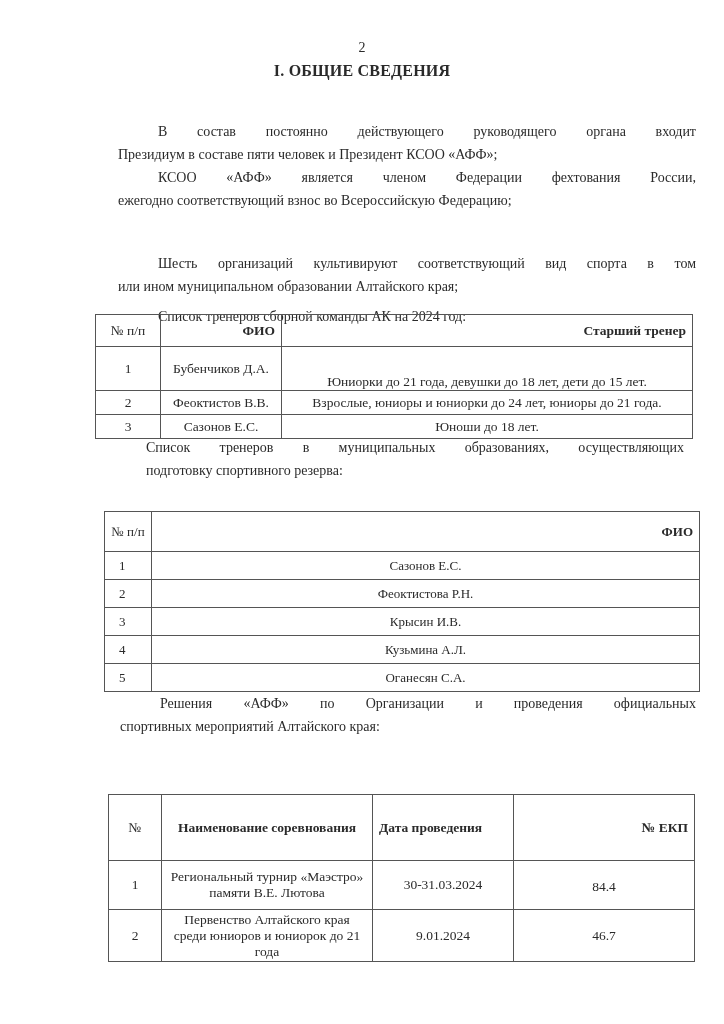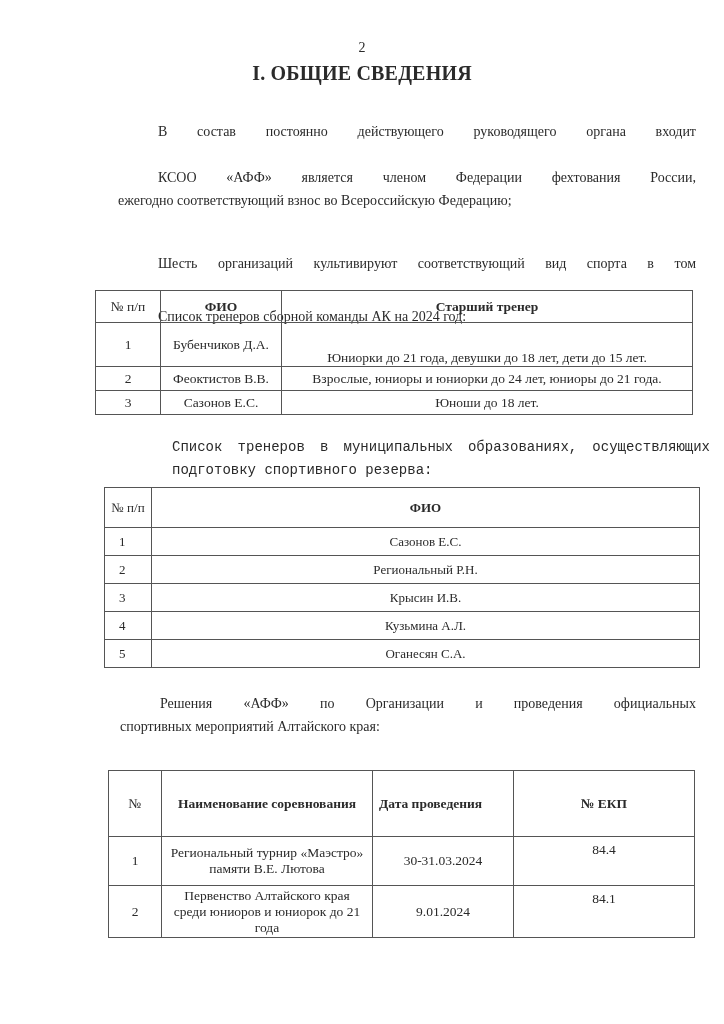--- a/index.html
+++ b/index.html
@@ -2,62 +2,64 @@
 <html><head>
 <meta charset="utf-8">
 <style>
   html, body { margin: 0; padding: 0; background: #ffffff; }
   body {
     width: 724px; height: 1024px; position: relative; overflow: hidden;
     font-family: "Liberation Serif", "DejaVu Serif", serif; color: #2a2a2a;
   }
   .abs { position: absolute; }
   .page-num { left: 0; width: 724px; top: 40px; text-align: center; font-size: 14px; }
-  .heading { left: 0; width: 724px; top: 62px; text-align: center; font-size: 20px; font-weight: bold; letter-spacing: 0.2px; }
+  .heading { left: 0; width: 724px; top: 62px; text-align: center; font-size: 16px; font-weight: bold; letter-spacing: 0.2px; }
   .para { left: 118px; width: 578px; font-size: 14px; line-height: 23px; text-align: justify; text-align-last: left; }
   .justify-line { text-align: justify; text-align-last: justify; }
 
-  table { border-collapse: collapse; position: absolute; font-size: 13px; }
+  table { border-collapse: collapse; position: absolute; font-size: 13px; margin-top: 24px; }
   td, th { border: 1px solid #555; padding: 0 6px; font-weight: normal; text-align: center; }
-  th.bold { font-weight: bold; }
+  th.bold { font-weight: bold; text-align: right; }
   .center { text-align: center; }
 
   #t1 { left: 95px; top: 290px; width: 598px; }
   #t1 td, #t1 th { font-size: 13.5px; }
   #t1 .h { height: 32px; }
   #t1 .r1 { height: 44px; vertical-align: bottom; }
   #t1 .r { height: 24px; }
 
   #t2 { left: 104px; top: 487px; width: 596px; }
   #t2 .h { height: 40px; }
   #t2 .r { height: 28px; }
   #t2 td.num { text-align: left; padding-left: 14px; }
 
   #t3 { left: 108px; top: 770px; width: 587px; font-size: 13.5px; }
   #t3 .h { height: 66px; }
   #t3 .r1 { height: 49px; }
   #t3 .r2 { height: 52px; }
   #t3 td { line-height: 16px; }
-  #t3 td.ekp { vertical-align: top; padding-top: 5px; }
+  #t3 td.ekp { vertical-align: top; padding-top: 18px; }
 </style>
 </head>
 <body>
 
 <div class="abs page-num">2</div>
 <div class="abs heading">I. ОБЩИЕ СВЕДЕНИЯ</div>
 
 <div class="abs para" style="top:120px;">
   <div class="justify-line" style="padding-left:40px;">В состав постоянно действующего руководящего органа входит</div>
+  <div>Президиум в составе пяти человек и Президент КСОО «АФФ»;</div>
 </div>
 <div class="abs para" style="top:166px;">
   <div class="justify-line" style="padding-left:40px;">КСОО «АФФ» является членом Федерации фехтования России,</div>
   <div>ежегодно соответствующий взнос во Всероссийскую Федерацию;</div>
 </div>
 <div class="abs para" style="top:212px;margin-top:40px;">
   <div class="justify-line" style="padding-left:40px;">Шесть организаций культивируют соответствующий вид спорта в том</div>
+  <div>или ином муниципальном образовании Алтайского края;</div>
 </div>
 <div class="abs para" style="top:258px;margin-top:47px;">
   <div style="padding-left:40px;">Список тренеров сборной команды АК на 2024 год:</div>
 </div>
 
 <table id="t1">
   <tbody>
       <tr class="h">
     <th style="width:52px;" class="center">№ п/п</th>
     <th style="width:108px;" class="center bold">ФИО</th>
@@ -74,38 +76,38 @@
     <td>Взрослые, юниоры и юниорки до 24 лет, юниоры до 21 года.</td>
   </tr>
   <tr class="r">
     <td class="center">3</td>
     <td>Сазонов Е.С.</td>
     <td>Юноши до 18 лет.</td>
   </tr>
 </tbody>
   </table>
 
-<div class="abs para" style="top:436px; left:172px; width:538px;font-family:Liberation Mono, monospace;">
+<div class="abs para" style="top:436px; left:146px; width:538px;">
   <div class="justify-line">Список тренеров в муниципальных образованиях, осуществляющих</div>
   <div>подготовку спортивного резерва:</div>
 </div>
 
 <table id="t2">
   <tbody>
       <tr class="h">
     <th style="width:40px; padding:0 3px;" class="center">№ п/п</th>
     <th class="center bold">ФИО</th>
   </tr>
   <tr class="r">
     <td class="num">1</td>
     <td class="center">Сазонов Е.С.</td>
   </tr>
   <tr class="r">
     <td class="num">2</td>
-    <td class="center">Региональный Р.Н.</td>
+    <td class="center">Феоктистова Р.Н.</td>
   </tr>
   <tr class="r">
     <td class="num">3</td>
     <td class="center">Крысин И.В.</td>
   </tr>
   <tr class="r">
     <td class="num">4</td>
     <td class="center">Кузьмина А.Л.</td>
   </tr>
   <tr class="r">
@@ -131,16 +133,16 @@
   <tr class="r1">
     <td class="center">1</td>
     <td>Региональный турнир «Маэстро» памяти В.Е. Лютова</td>
     <td>30-31.03.2024</td>
     <td class="ekp">84.4</td>
   </tr>
   <tr class="r2">
     <td class="center">2</td>
     <td>Первенство Алтайского края среди юниоров и юниорок до 21 года</td>
     <td>9.01.2024</td>
-    <td class="ekp">84.1</td>
+    <td class="ekp">46.7</td>
   </tr>
 </tbody>
   </table>
 
 </body></html>

